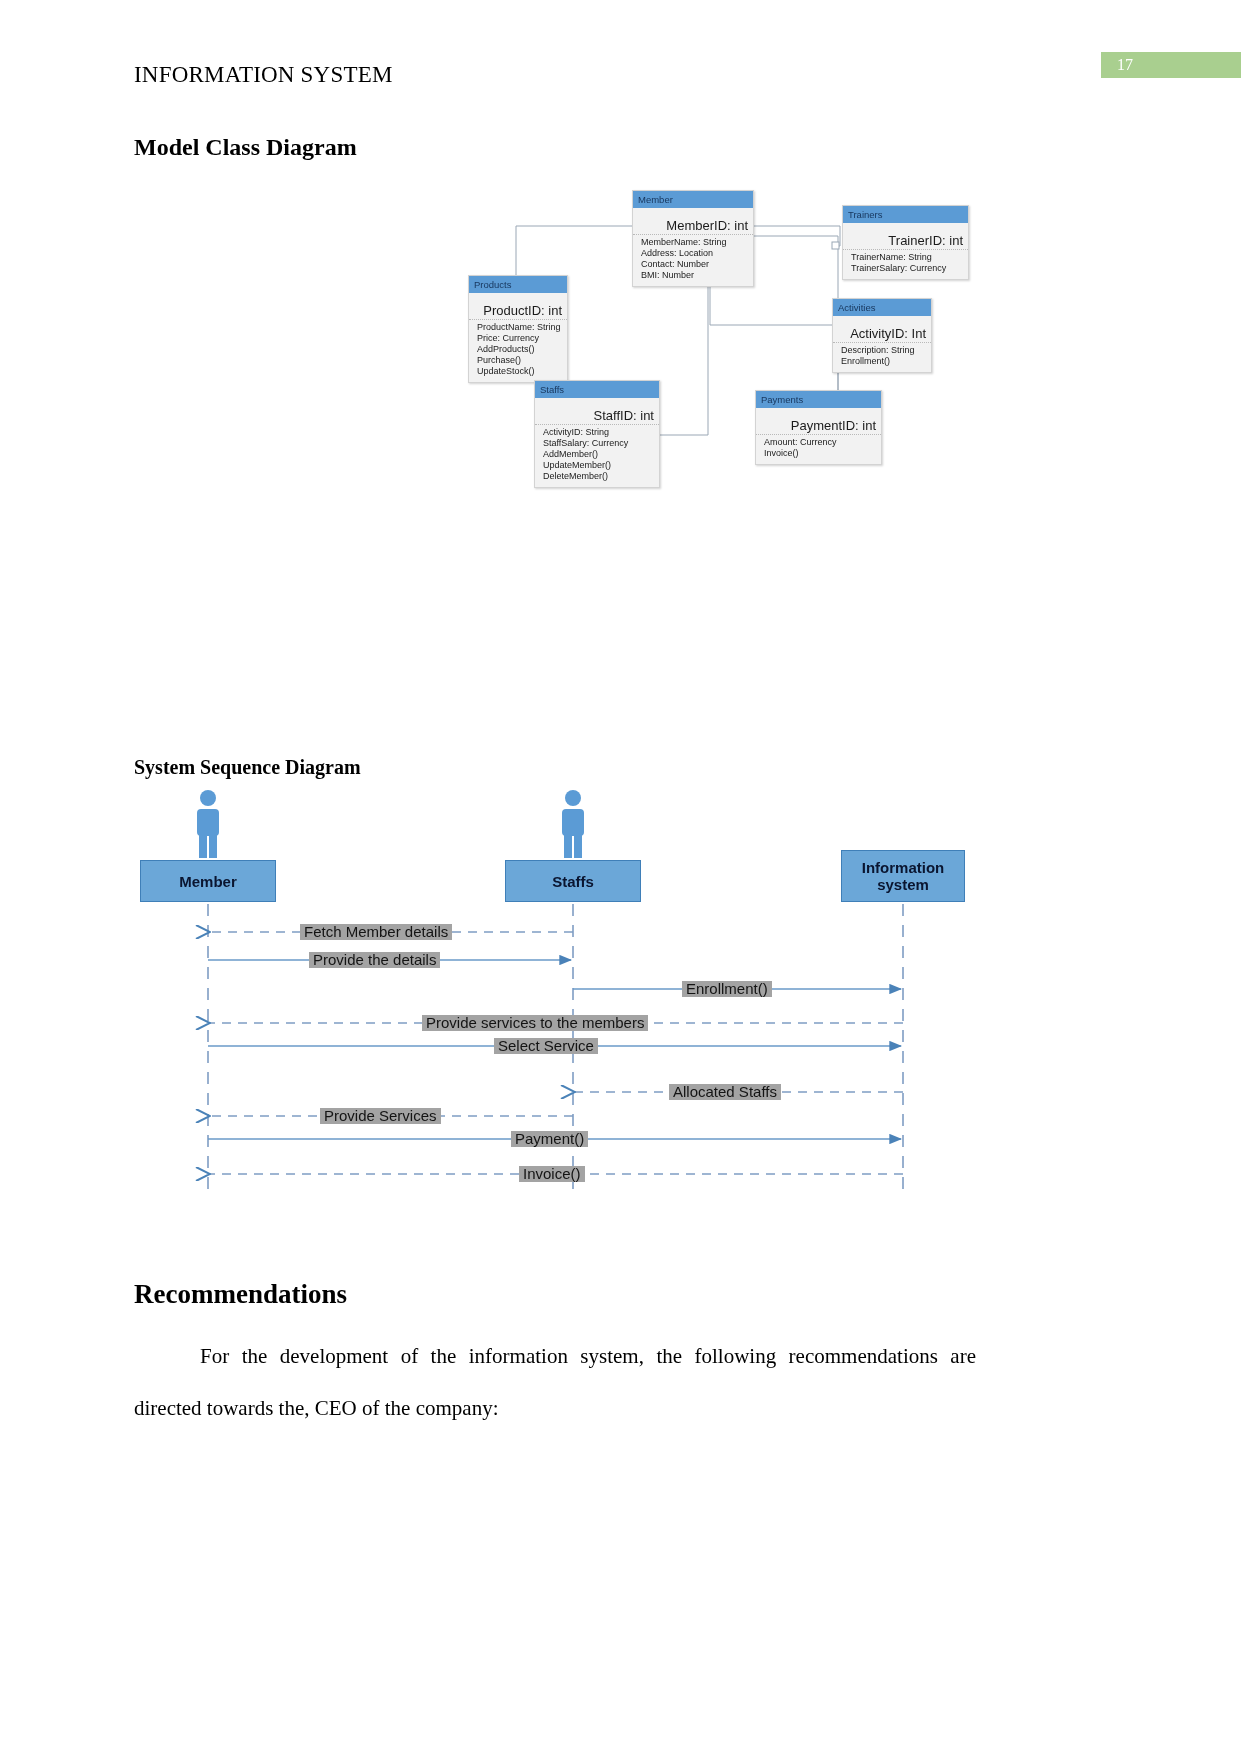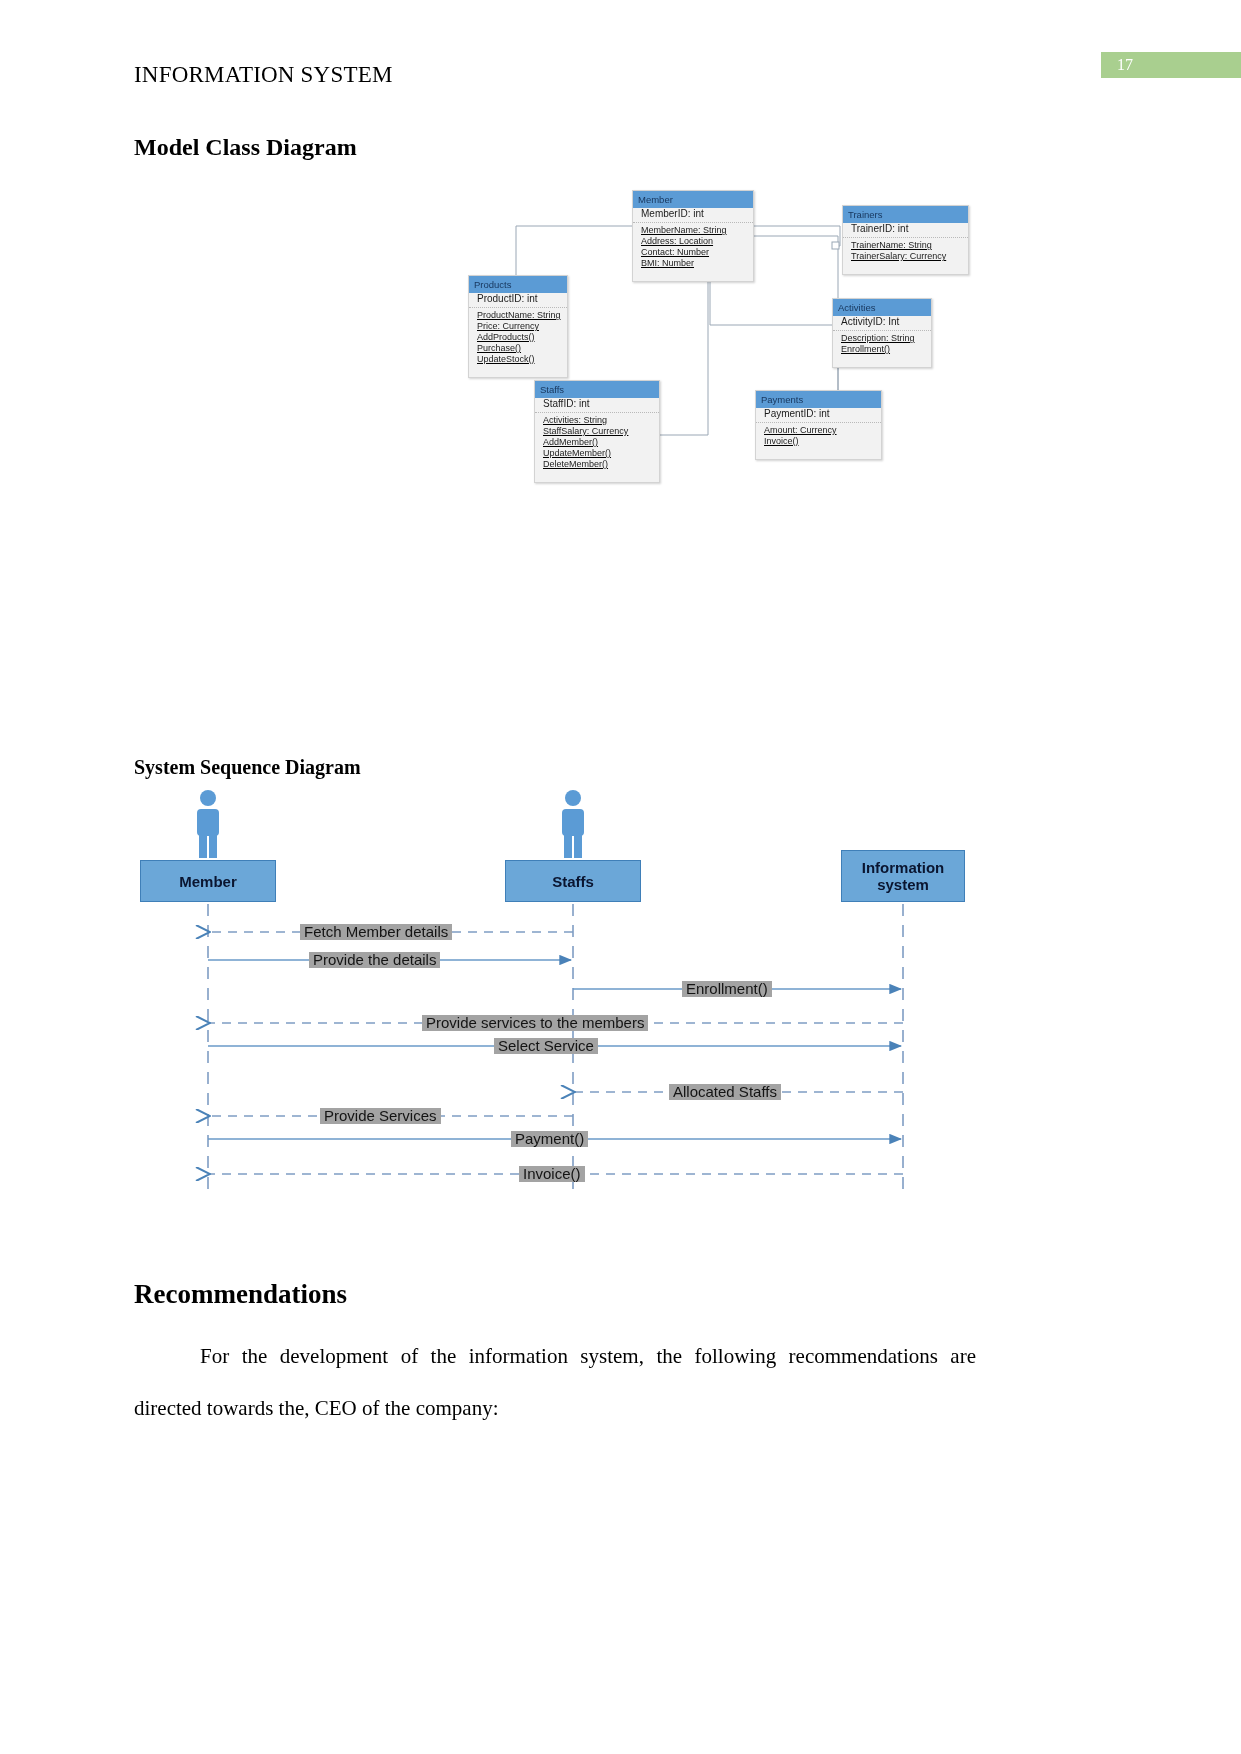--- a/index.html
+++ b/index.html
@@ -74,29 +74,29 @@
     font-family: "Liberation Sans", sans-serif;
   }
   .cbox .chdr {
     background: #5b9bd5;
     color: #17365d;
     font-size: 9.5px;
     padding: 3px 5px 3px 5px;
     line-height: 11px;
   }
   .cbox .cid {
-    font-size: 10px;
+    font-size: 13px;
     color: #1b1b1b;
-    padding: 0 5px 3px 8px;
+    padding: 12px 5px 3px 8px;
     border-bottom: 1px dotted #b9b9b9;
     line-height: 11px;
+    text-align: right;
   }
   .cbox .cbody {
-    padding: 2px 5px 12px 8px;
-    text-decoration: underline;
+    padding: 2px 5px 5px 8px;
   }
   .cbox .cbody div {
     font-size: 9px;
     color: #1b1b1b;
     line-height: 11px;
     white-space: nowrap;
   }
 
   #box-member    { left: 192px; top: 10px;  width: 122px; }
   #box-trainers  { left: 402px; top: 25px;  width: 127px; }
@@ -235,21 +235,21 @@
     <div class="cbody">
       <div>Description: String</div>
       <div>Enrollment()</div>
     </div>
   </div>
 
   <div class="cbox" id="box-staffs">
     <div class="chdr">Staffs</div>
     <div class="cid">StaffID: int</div>
     <div class="cbody">
-      <div>Activities: String</div>
+      <div>ActivityID: String</div>
       <div>StaffSalary: Currency</div>
       <div>AddMember()</div>
       <div>UpdateMember()</div>
       <div>DeleteMember()</div>
     </div>
   </div>
 
   <div class="cbox" id="box-payments">
     <div class="chdr">Payments</div>
     <div class="cid">PaymentID: int</div>

